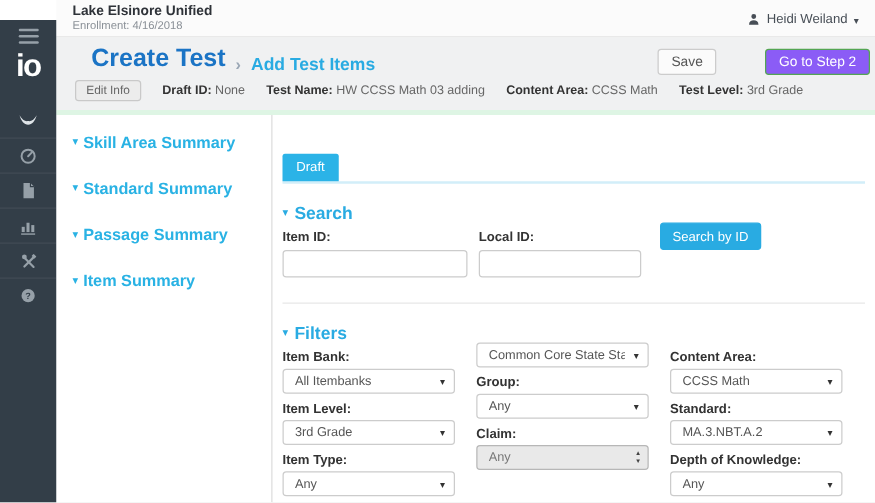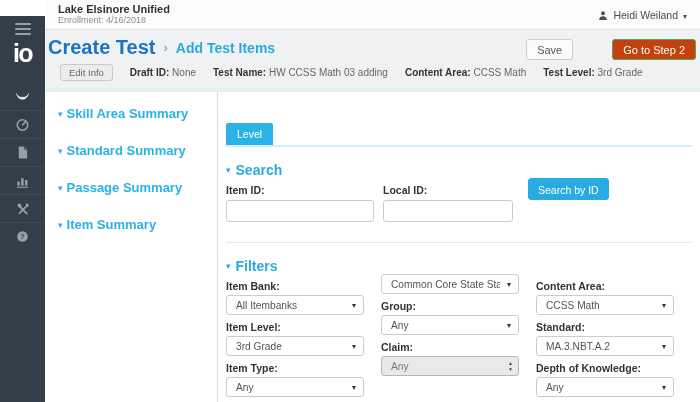--- a/index.html
+++ b/index.html
@@ -18,28 +18,28 @@
   
   .topbar{position:absolute;left:45px;top:0;width:655px;height:30px;background:#fbfbfb;border-bottom:1px solid #e3e3e3;display:flex;align-items:center;justify-content:space-between;padding:0 13px;}
   .district .name{font-size:11px;font-weight:bold;color:#2e3238;line-height:12px;}
   .district .enr{font-size:9px;color:#8a9097;line-height:11px;}
   .userbox{display:flex;align-items:flex-end;gap:5px;cursor:pointer;}
   .userbox .uname{font-size:10.5px;color:#474e56;}
   .userbox .caret{font-size:8px;color:#474e56;}
 
   
   .phead{position:absolute;left:45px;top:30px;width:655px;height:58px;background:#f0f1f2;}
-  .titlerow{position:absolute;left:3px;top:6px;display:flex;align-items:center;gap:8px;}
+  .titlerow{position:absolute;left:28px;top:6px;display:flex;align-items:flex-end;gap:8px;}
   .title{font-size:20px;font-weight:bold;color:#1b74c5;}
   .bsep{font-size:13px;color:#9aa7b5;font-weight:bold;}
   .subtitle{font-size:14px;font-weight:bold;color:#29abe2;}
   .hbtns{position:absolute;right:4px;top:9px;display:flex;gap:38px;}
   .btn{font-size:11px;line-height:21px;height:21px;padding:0 10px;border-radius:3px;cursor:pointer;display:inline-block;}
   .btn-save{background:#fbfbfb;border:1px solid #ccc;color:#555;margin-right:1px;}
-  .btn-green{background:#c2410c;border:1px solid #53a553;color:#fff;text-align:center;}
+  .btn-green{background:#8b5cf6;border:1px solid #53a553;color:#fff;text-align:center;}
   .metarow{position:absolute;left:15px;top:34px;display:flex;align-items:center;gap:17px;}
   .btn-edit{font-size:9.5px;line-height:15px;height:17px;padding:0 8px;background:#ececec;border:1px solid #c9c9c9;border-radius:3px;color:#666;cursor:pointer;}
   .meta{font-size:10px;color:#666;white-space:nowrap;}
   .meta b{color:#333;}
 
   
   .content{position:absolute;left:45px;top:88px;width:655px;height:314px;background:#fff;}
   .greenbar{position:absolute;left:0;top:0;width:655px;height:4px;background:#def5e4;}
 
   .sumpanel{position:absolute;left:0;top:4px;bottom:0;width:173px;background:#fff;border-right:1px solid #ddd;padding:14px 0 0 13px;}
@@ -196,21 +196,21 @@
       </div>
       <div class="sumitem">
         <span class="caret">▾</span>
         <span>Item Summary</span>
       </div>
     </div>
 
     <div class="mainpanel">
 
       <div class="tabs">
-        <span class="tab active">Level</span>
+        <span class="tab active">Draft</span>
       </div>
 
       <div class="sechead">
         <span class="caret">▾</span>
         <span>Search</span>
       </div>
       <div class="srow">
         <div class="field">
           <div class="flabel">Item ID:</div>
           <input class="tinput w1" type="text" value="" style="">

